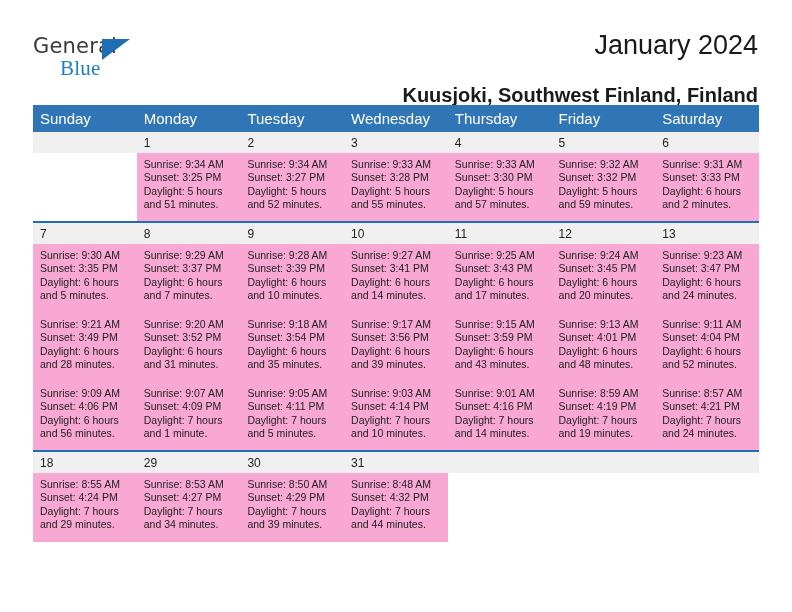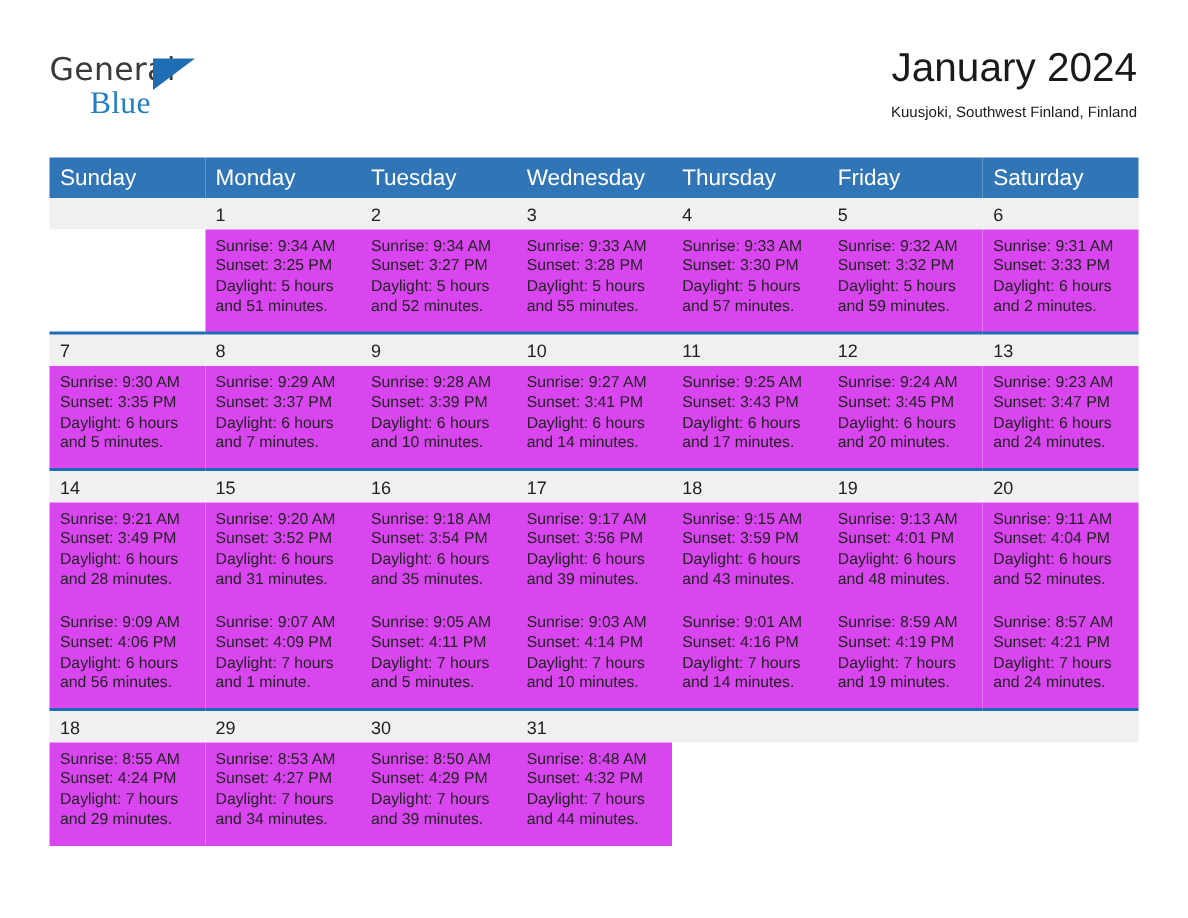--- a/index.html
+++ b/index.html
@@ -75,25 +75,25 @@
     text-align: right;
   }
   .cal-title {
     font-size: 27px;
     font-weight: 400;
     color: #1a1a1a;
     line-height: 34px;
     white-space: nowrap;
   }
   .cal-subtitle {
-    font-size: 10px;
-    font-weight: 400;
+    font-size: 20px;
+    font-weight: 700;
     color: #1a1a1a;
     line-height: 22px;
-    margin-top: 3px;
+    margin-top: 22px;
     white-space: nowrap;
   }
 
   
   .calendar {
     position: absolute;
     left: 33px;
     top: 105px;
     width: 726px;
     border-collapse: collapse;
@@ -122,21 +122,21 @@
     vertical-align: top;
     box-sizing: border-box;
     border-top: 2px solid #1f6eb5;
     border-bottom: none;
   }
   .daynum-row.first td {
     border-top: none;
   }
 
   .detail-row td {
-    background: #d946ef;
+    background: #f9a8d4;
     font-size: 10.5px;
     color: #222222;
     padding: 5px 6px 8px 7px;
     vertical-align: top;
     line-height: 13.4px;
     height: 69px;
     box-sizing: border-box;
     border: none;
   }
   .detail-row td.empty { background: #ffffff; }
@@ -280,29 +280,20 @@
             <span class="line">Daylight: 6 hours</span>
             <span class="line">and 20 minutes.</span>
           </td>
           <td>
             <span class="line">Sunrise: 9:23 AM</span>
             <span class="line">Sunset: 3:47 PM</span>
             <span class="line">Daylight: 6 hours</span>
             <span class="line">and 24 minutes.</span>
           </td>
         </tr>
-        <tr class="daynum-row">
-          <td>14</td>
-          <td>15</td>
-          <td>16</td>
-          <td>17</td>
-          <td>18</td>
-          <td>19</td>
-          <td>20</td>
-        </tr>
         <tr class="detail-row">
           <td>
             <span class="line">Sunrise: 9:21 AM</span>
             <span class="line">Sunset: 3:49 PM</span>
             <span class="line">Daylight: 6 hours</span>
             <span class="line">and 28 minutes.</span>
           </td>
           <td>
             <span class="line">Sunrise: 9:20 AM</span>
             <span class="line">Sunset: 3:52 PM</span>

